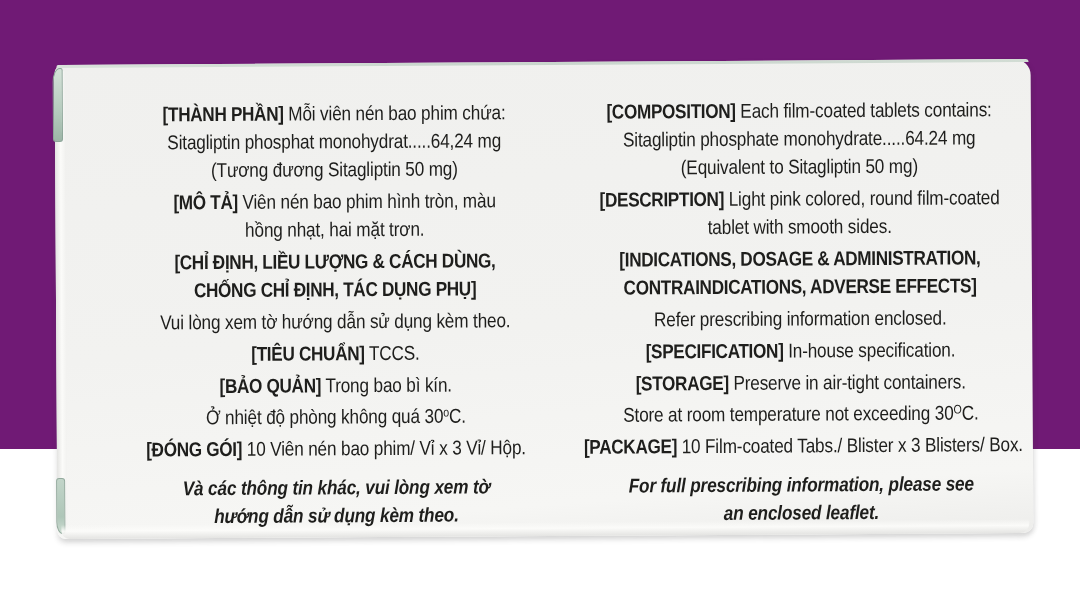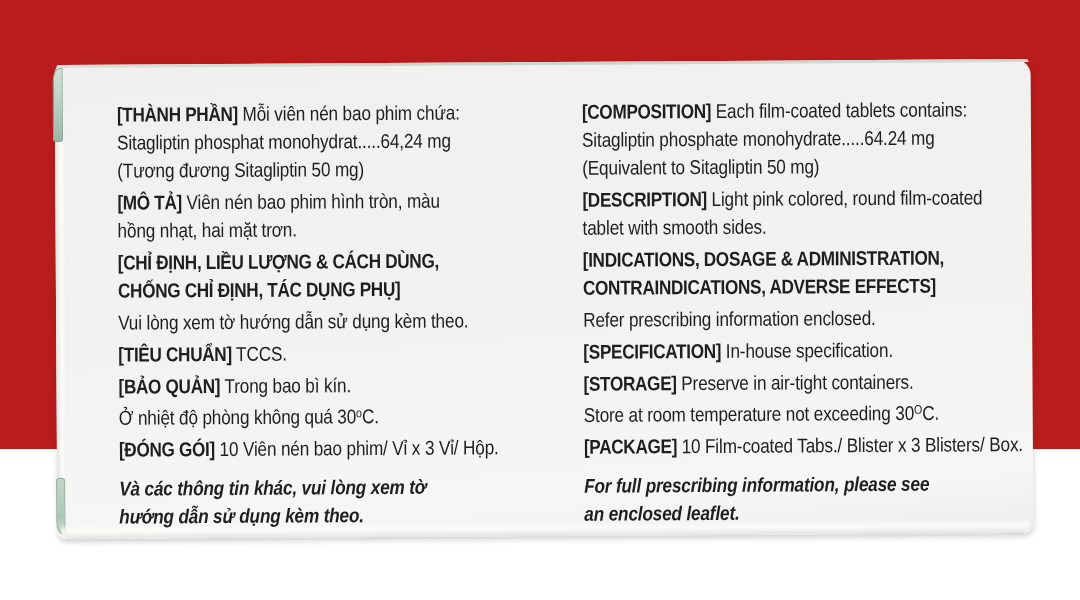--- a/index.html
+++ b/index.html
@@ -8,21 +8,22 @@
     width: 1080px;
     height: 600px;
     background: #ffffff;
     overflow: hidden;
     font-family: "Liberation Sans", "DejaVu Sans", sans-serif;
   }
   .stage {
     position: relative;
     width: 1080px;
     height: 449px;
-    background: #b91c1c;
+    background: #701a75;
+    text-align: center;
   }
   .box {
     position: absolute;
     left: 56px;
     top: 62px;
     width: 976px;
     height: 474px;
     background: linear-gradient(176deg, #f0f0ee 0%, #f2f2f0 55%, #f6f6f4 88%, #ededeb 100%);
     border-radius: 8px 16px 10px 8px;
     transform: rotate(-0.35deg);

